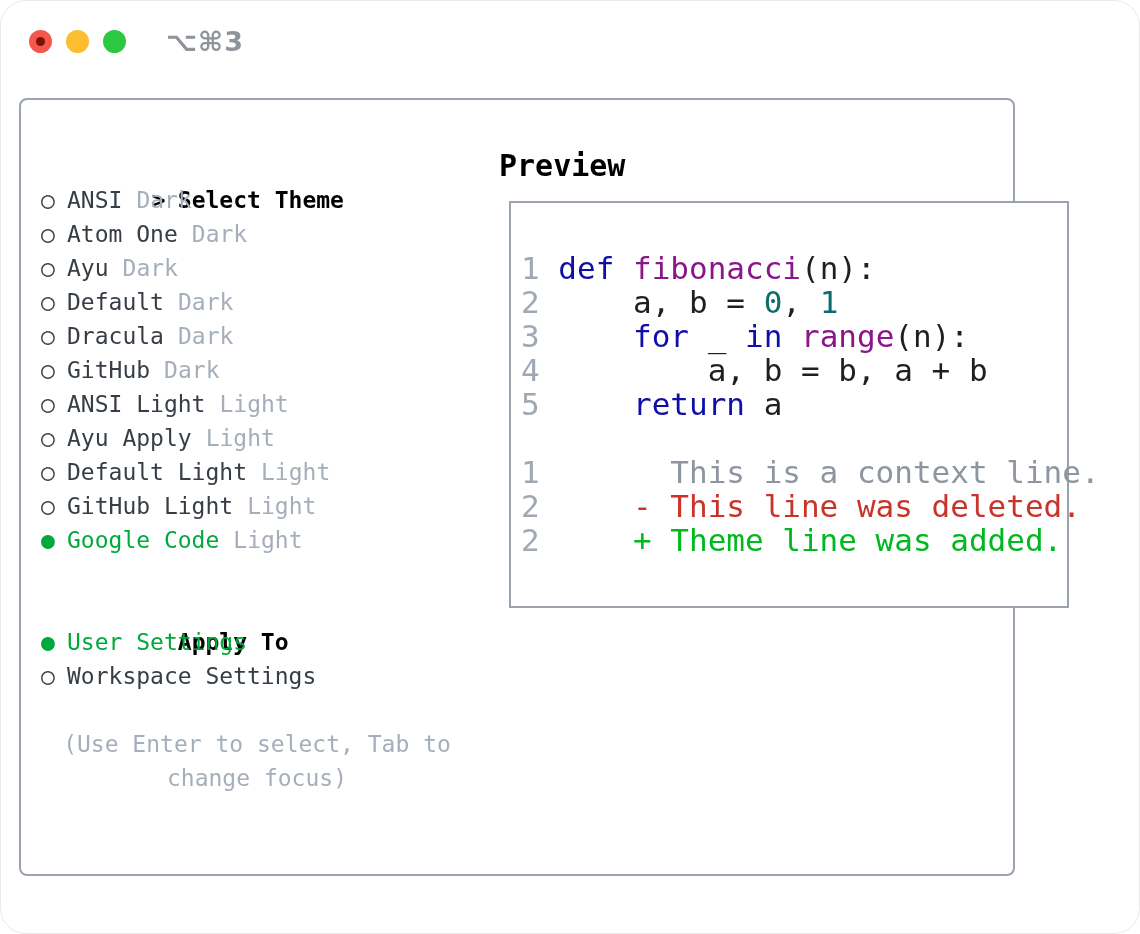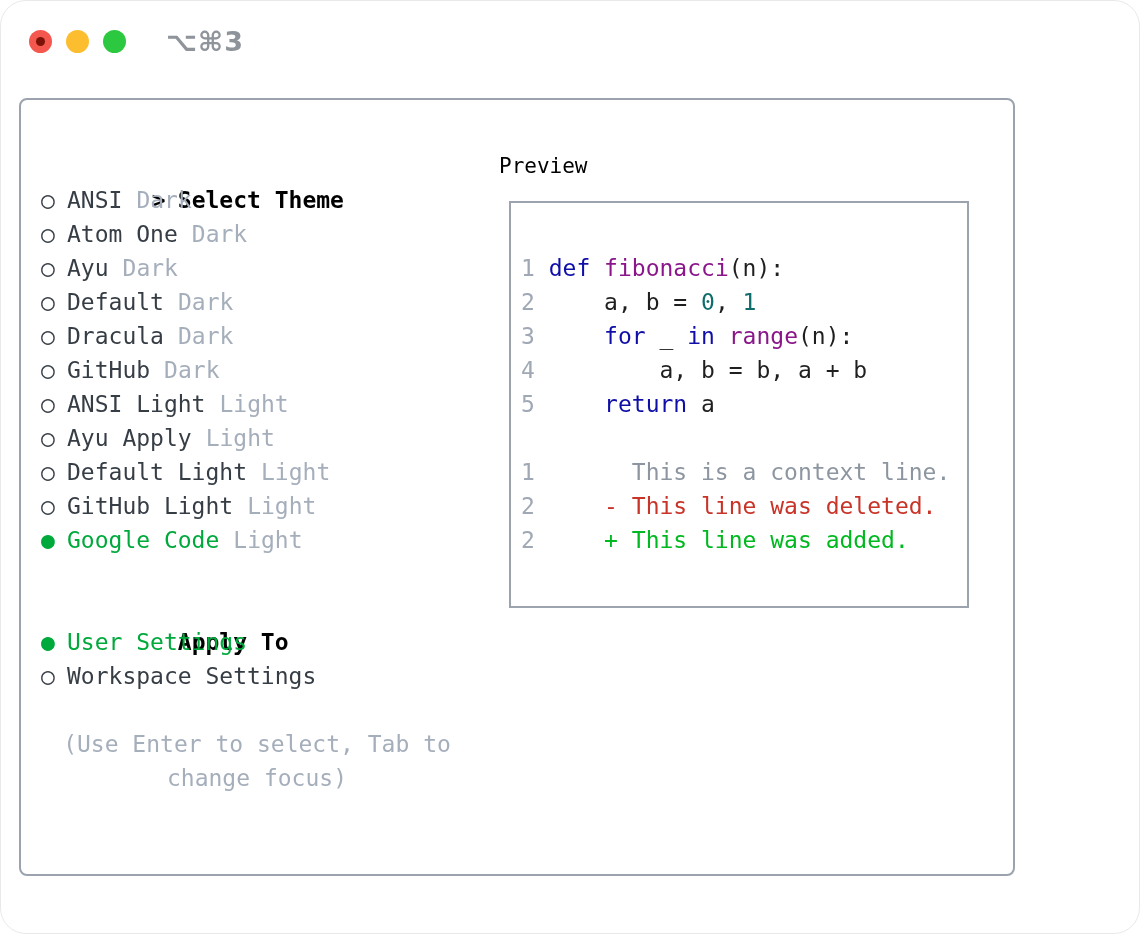--- a/index.html
+++ b/index.html
@@ -42,25 +42,25 @@
   .header .marker, .header .htext{font-weight:700;color:#000;}
   .name{color:var(--ink);}
   .tag{color:var(--dim);margin-left:14px;}
   .item.selected .name, .item.selected .marker{color:var(--green);}
   .applyto .atext{color:#000;font-weight:600;}
   .opt.selected .name, .opt.selected .marker{color:var(--green);}
   .help{margin-top:34px;width:432px;color:var(--dim);white-space:normal;line-height:34px;text-align:center;}
 
   
   .preview-label{position:absolute;left:478px;top:49px;height:34px;line-height:34px;
-    font-size:21px;font-weight:400;color:#000;}
+    font-size:30px;font-weight:700;color:#000;}
   .preview-box{
-    position:absolute;left:488px;top:101px;width:460px;height:407px;
+    position:absolute;left:488px;top:101px;width:560px;height:407px;
     border:2px solid var(--border-gray);background:#fff;
-    padding:48px 0 0 10px;font-size:23px;line-height:34px;
+    padding:48px 0 0 10px;font-size:31px;line-height:34px;
   }
   .cline{height:34px;white-space:pre;}
   .spacer{height:34px;}
   .lineno{color:#9fa8b4;}
   .seg.pl{color:#1f1f1f;}
   .seg.kw{color:#0f0fa8;}
   .seg.fn{color:#8a168a;}
   .seg.num{color:#0e6c6c;}
   .seg.ctx{color:#8d96a0;}
   .seg.del{color:#c93428;}
@@ -122,18 +122,18 @@
           <div class="cline"><span class="lineno">1 </span><span class="seg kw">def</span><span class="seg pl"> </span><span class="seg fn">fibonacci</span><span class="seg pl">(n):</span></div>
           <div class="cline"><span class="lineno">2 </span><span class="seg pl">    a, b = </span><span class="seg num">0</span><span class="seg pl">, </span><span class="seg num">1</span></div>
           <div class="cline"><span class="lineno">3 </span><span class="seg pl">    </span><span class="seg kw">for</span><span class="seg pl"> _ </span><span class="seg kw">in</span><span class="seg pl"> </span><span class="seg fn">range</span><span class="seg pl">(n):</span></div>
           <div class="cline"><span class="lineno">4 </span><span class="seg pl">        a, b = b, a + b</span></div>
           <div class="cline"><span class="lineno">5 </span><span class="seg pl">    </span><span class="seg kw">return</span><span class="seg pl"> a</span></div>
         </div>
       <div class="spacer"></div>
       <div id="diff-lines">
           <div class="cline"><span class="lineno">1 </span><span class="seg ctx">      This is a context line.</span></div>
           <div class="cline"><span class="lineno">2 </span><span class="seg del">    - This line was deleted.</span></div>
-          <div class="cline"><span class="lineno">2 </span><span class="seg add">    + This line was added.</span></div>
+          <div class="cline"><span class="lineno">2 </span><span class="seg add">    + Theme line was added.</span></div>
         </div>
     </div>
 
   </div>
 </div>
 
 </body></html>

